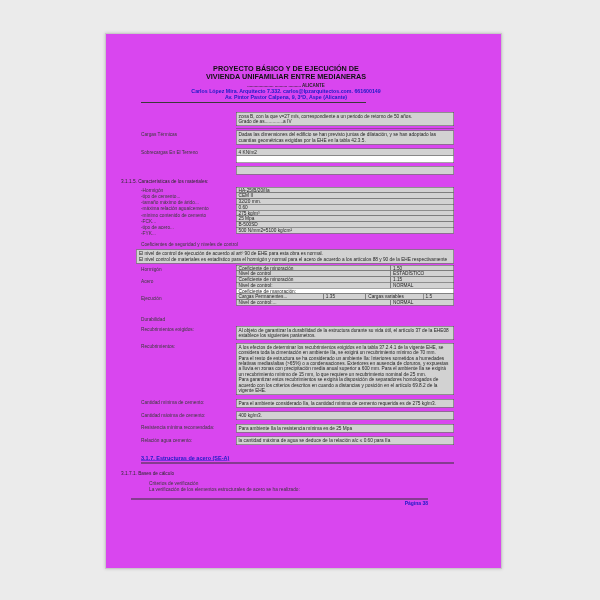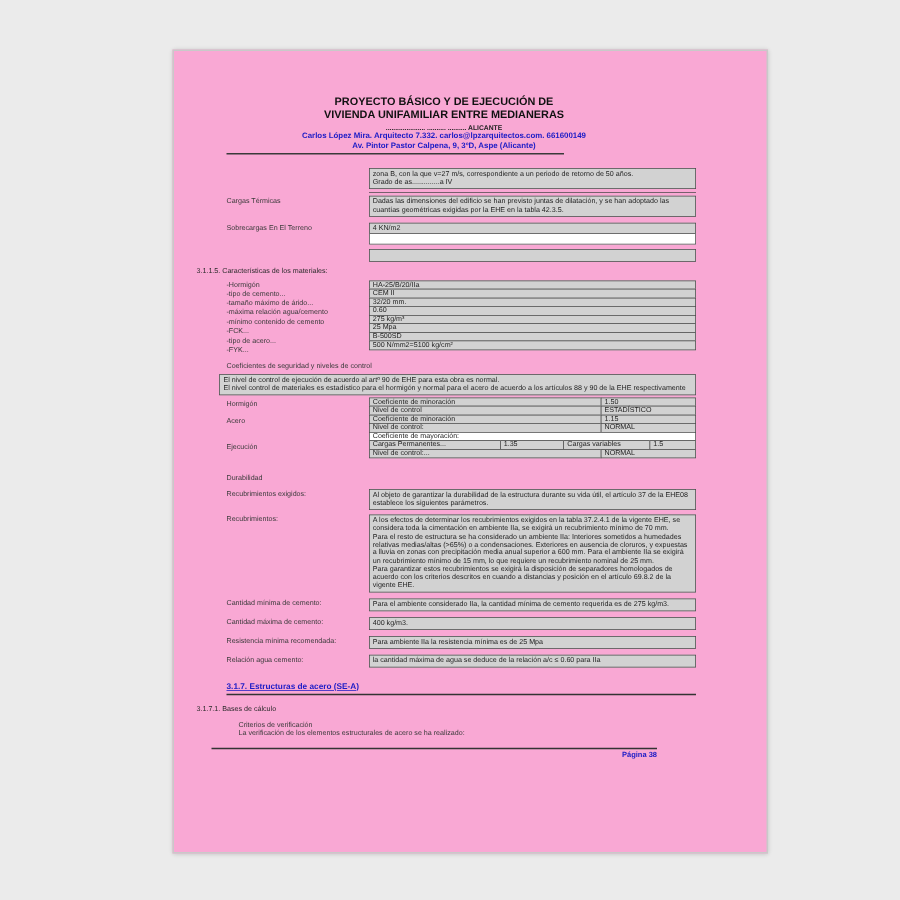--- a/index.html
+++ b/index.html
@@ -4,22 +4,22 @@
 <style>
   html,body{margin:0;padding:0;}
   body{
     width:600px;height:600px;
     background:#ebebeb;
     font-family:"Liberation Sans", sans-serif;
     overflow:hidden;
   }
   .canvas{position:relative;width:600px;height:600px;}
   .page{
-    position:absolute;left:115px;top:33px;width:395px;height:534px;
-    background:#f9a8d4;border:1px solid #c9c9c9;
+    position:absolute;left:105px;top:33px;width:395px;height:534px;
+    background:#d946ef;border:1px solid #c9c9c9;
     box-shadow:0 0 3px rgba(0,0,0,.18);
     overflow:hidden;
   }
   .page-inner{
     width:790px;height:1068px;
     transform:scale(.5);transform-origin:0 0;
     font-size:9.5px;color:#2a2a2a;line-height:1.15;
   }
   
   .doc-header{margin:30px 0 0 10px;width:700px;text-align:center;}

